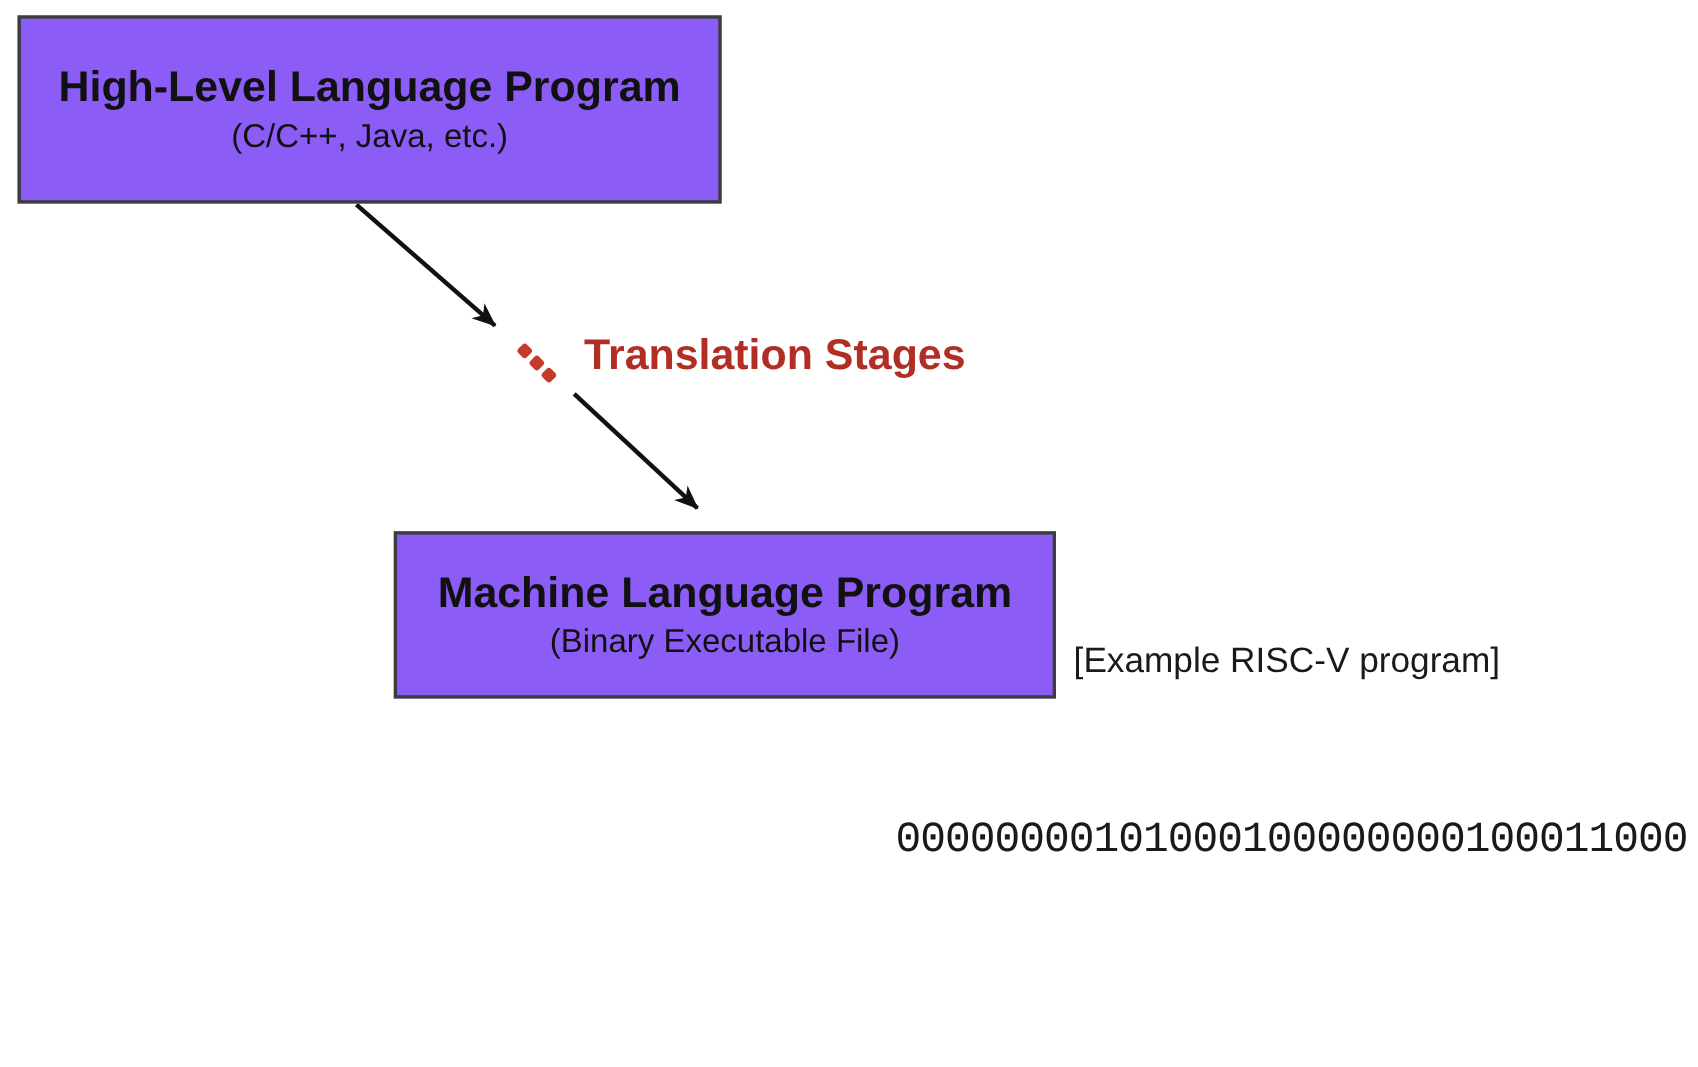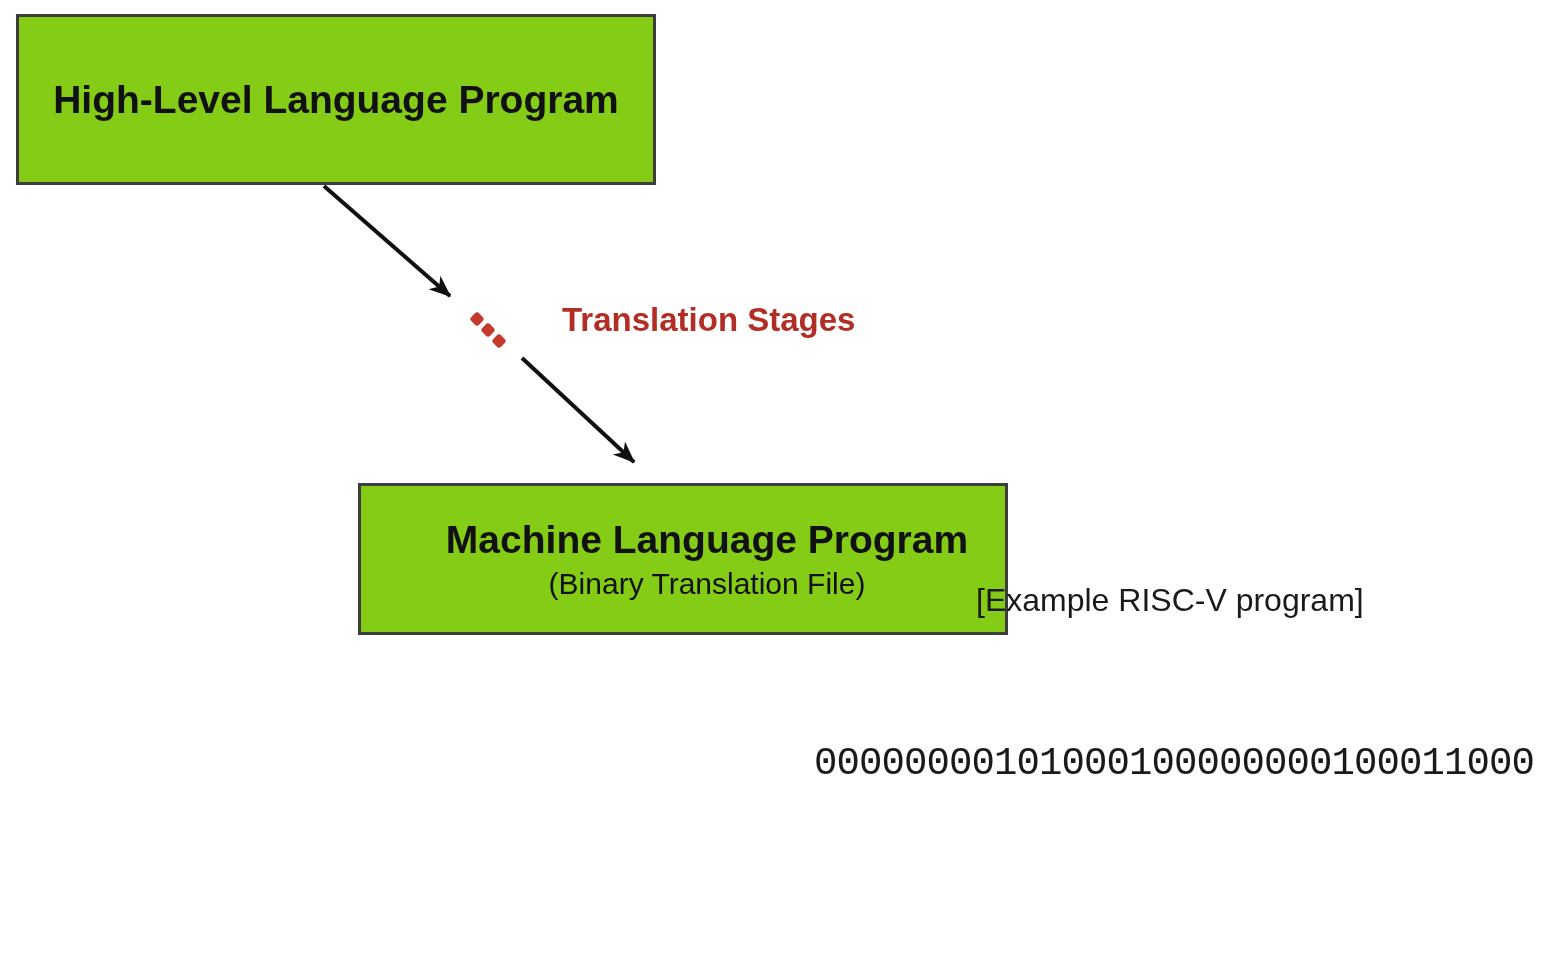--- a/index.html
+++ b/index.html
@@ -12,51 +12,50 @@
     color: #1a1a1a;
     overflow: hidden;
   }
   .arrow-layer {
     position: absolute;
     left: 0; top: 0;
     width: 1544px; height: 970px;
   }
   .flow-box {
     position: absolute;
-    background: #84cc16;
+    background: #8b5cf6;
     border: 3px solid #3d3d3d;
     display: flex;
     flex-direction: column;
     align-items: center;
     justify-content: center;
     text-align: center;
   }
   .box-source  { left: 16px;  top: 14px;  width: 634px; height: 165px; }
-  .box-machine { left: 358px; top: 483px; width: 596px; height: 146px; padding-left: 48px; }
+  .box-machine { left: 358px; top: 483px; width: 596px; height: 146px; }
   .flow-box .box-title {
     font-weight: bold;
     font-size: 39px;
     line-height: 1.22;
     color: #111111;
   }
   .flow-box .box-subtitle {
     font-size: 30px;
     line-height: 1.2;
     margin-top: 3px;
     color: #111111;
   }
   .translation-label {
     position: absolute;
     left: 531px;
     top: 301px;
-    font-size: 33px;
+    font-size: 39px;
     font-weight: bold;
     color: #b22e25;
     white-space: nowrap;
-    margin-left: 31px;
   }
   .example-caption {
     position: absolute;
     left: 976px;
     top: 582px;
     font-size: 32px;
     font-weight: normal;
     color: #1a1a1a;
     white-space: nowrap;
   }
@@ -87,27 +86,28 @@
     <line x1="522" y1="358" x2="634" y2="462" stroke="#111111" stroke-width="4" marker-end="url(#ah)"></line>
     <g fill="#c43a2b">
       <rect x="471.5" y="313.5" width="11" height="11" rx="3" transform="rotate(45 477 319)"></rect>
       <rect x="482.5" y="324.5" width="11" height="11" rx="3" transform="rotate(45 488 330)"></rect>
       <rect x="493.5" y="335.5" width="11" height="11" rx="3" transform="rotate(45 499 341)"></rect>
     </g>
   </svg>
 
   <div class="flow-box box-source">
     <div class="box-title">High-Level Language Program</div>
+    <div class="box-subtitle">(C/C++, Java, etc.)</div>
   </div>
 
   <div class="translation-label">Translation Stages</div>
 
   <div class="flow-box box-machine">
     <div class="box-title">Machine Language Program</div>
-    <div class="box-subtitle">(Binary Translation File)</div>
+    <div class="box-subtitle">(Binary Executable File)</div>
   </div>
 
   <div class="example-caption">[Example RISC-V program]</div>
 
   <div class="binary-block">
     <div>00000000101000100000000100011000</div>
     
     
     
     

